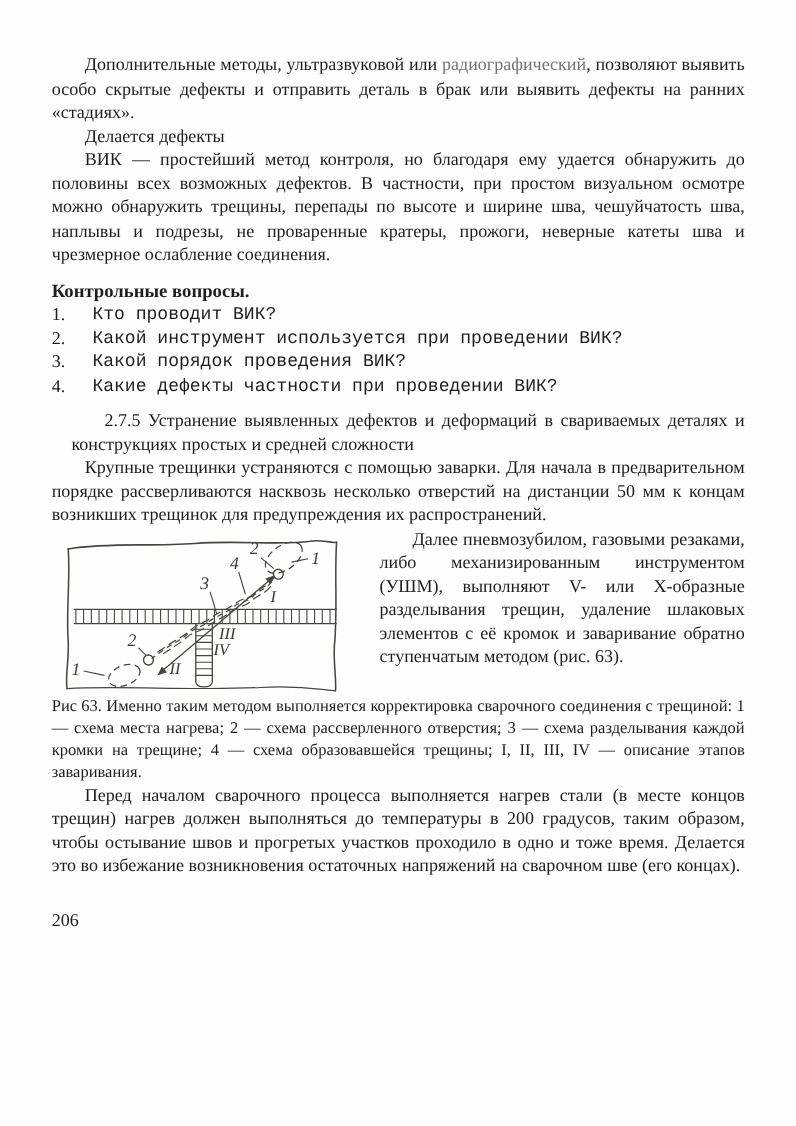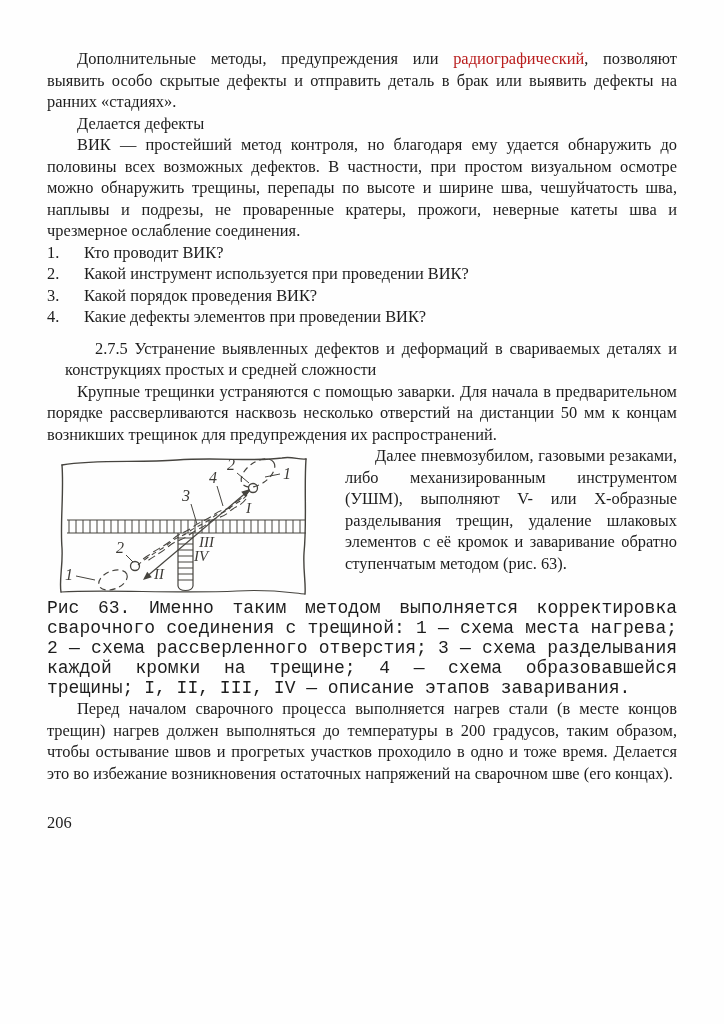--- a/index.html
+++ b/index.html
@@ -28,79 +28,79 @@
     font-weight: bold;
     text-align: left;
   }
   .q-row {
     display: flex;
     font-size: 16.4px;
     line-height: 21.5px;
     text-align: left;
   }
   .q-num { width: 37px; flex: none; }
-  .q-text { flex: 1; }
+  .q-text { flex: 1; font-family: Liberation Mono, monospace; }
   .section-head { margin-top: 10px; margin-left: 18px; }
   .fig-float {
     float: left;
     width: 290px;
     margin: 3px 8px 0 0;
   }
   .fig-float svg { display: block; }
   .caption {
     clear: both;
     margin: 0;
     padding-top: 2px;
-    font-size: 18px;
+    font-size: 15px;
     line-height: 20px;
     text-align: justify;
-    font-family: Liberation Mono, monospace;
   }
   .last-justify { text-align-last: justify; }
   .page-number {
     margin-top: 28px;
     font-size: 16.4px;
     line-height: 21.5px;
   }
-  .doc-link { color: #b91c1c; cursor: pointer; text-decoration: none; }
+  .doc-link { color: #737373; cursor: pointer; text-decoration: none; }
   .sketch { stroke: #46443f; fill: none; }
   .sketch-text {
     font-family: "Liberation Serif", serif;
     font-style: italic;
     fill: #3c3a36;
     stroke: none;
   }
 </style>
 </head>
 <body>
 
 <div class="page">
 
-  <p class="para indent"><span>Дополнительные методы, предупреждения или </span><span class="doc-link">радиографический</span><span>, позволяют выявить особо скрытые дефекты и отправить деталь в брак или выявить дефекты на ранних «стадиях».</span></p>
+  <p class="para indent"><span>Дополнительные методы, ультразвуковой или </span><span class="doc-link">радиографический</span><span>, позволяют выявить особо скрытые дефекты и отправить деталь в брак или выявить дефекты на ранних «стадиях».</span></p>
 
   <p class="para indent">Делается дефекты</p>
 
   <p class="para indent">ВИК — простейший метод контроля, но благодаря ему удается обнаружить до половины всех возможных дефектов. В частности, при простом визуальном осмотре можно обнаружить трещины, перепады по высоте и ширине шва, чешуйчатость шва, наплывы и подрезы, не проваренные кратеры, прожоги, неверные катеты шва и чрезмерное ослабление соединения.</p>
 
+  <p class="para q-head">Контрольные вопросы.</p>
 
   <div class="q-row">
     <span class="q-num">1.</span>
     <span class="q-text">Кто проводит ВИК?</span>
   </div>
   <div class="q-row">
     <span class="q-num">2.</span>
     <span class="q-text">Какой инструмент используется при проведении ВИК?</span>
   </div>
   <div class="q-row">
     <span class="q-num">3.</span>
     <span class="q-text">Какой порядок проведения ВИК?</span>
   </div>
   <div class="q-row">
     <span class="q-num">4.</span>
-    <span class="q-text">Какие дефекты элементов при проведении ВИК?</span>
+    <span class="q-text">Какие дефекты частности при проведении ВИК?</span>
   </div>
 
   <p class="para indent section-head">2.7.5  Устранение выявленных дефектов и деформаций  в свариваемых деталях и конструкциях простых и средней сложности</p>
 
   <p class="para indent">Крупные трещинки устраняются с помощью заварки. Для начала в предварительном порядке рассверливаются насквозь несколько отверстий на дистанции 50 мм к концам возникших трещинок для предупреждения их распространений.</p>
 
   <div>
     <div class="fig-float">
       <svg width="290" height="148" viewBox="0 0 290 148">
 

